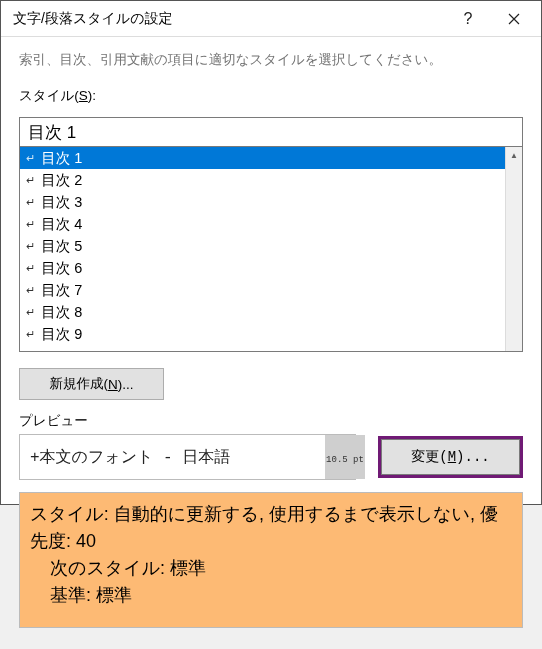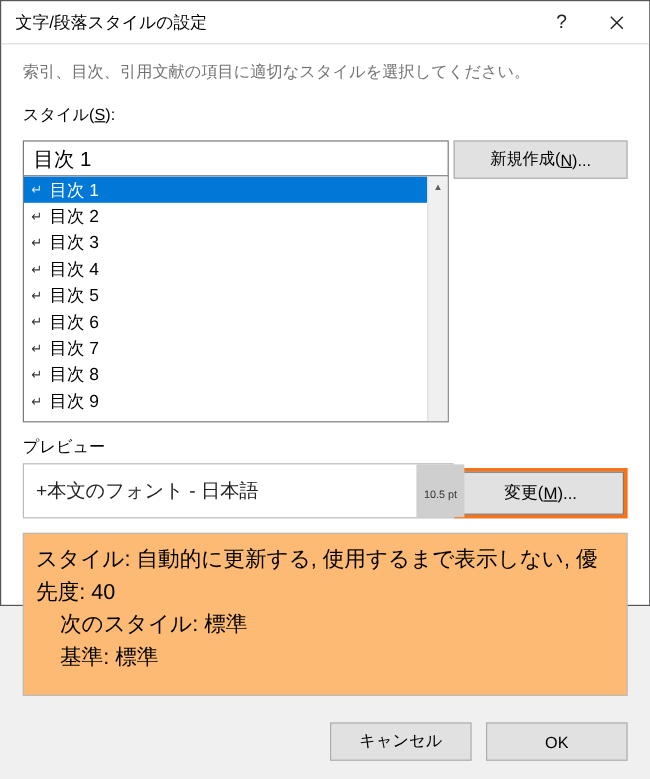--- a/index.html
+++ b/index.html
@@ -47,21 +47,22 @@
     font-size: 13.5px;
     margin-bottom: 18px;
     color: #737373;
   }
   .label-row {
     font-size: 13.5px;
     margin-bottom: 12px;
   }
   .style-row {
     display: flex;
-    gap: 4px;
+    gap: 16px;
+    flex-direction: column;
   }
   .style-col-left {
     flex: 1;
     display: flex;
     flex-direction: column;
   }
   .style-col-right {
     width: 145px;
     display: flex;
     flex-direction: column;
@@ -132,22 +133,23 @@
     padding: 0 12px;
     cursor: default;
   }
   .preview-label {
     margin-top: 12px;
     font-size: 13.5px;
     margin-bottom: 4px;
   }
   .preview-row {
     display: flex;
-    gap: 0;
-    align-items: flex-end;
+    gap: 22px;
+    align-items: center;
+    font-family: Liberation Mono, monospace;
   }
   .preview-box {
     border: 1px solid #bbb;
     background: #fff;
     flex: 1;
     height: 46px;
     display: flex;
     align-items: center;
     position: relative;
     padding: 0 10px;
@@ -170,21 +172,21 @@
     margin: -0px -10px -0px 4px;
     position: absolute;
     right: 0; top:0; bottom:0;
   }
   .modify-wrap {
     width: 145px;
     display: flex;
     align-items: center;
   }
   .modify-btn {
-    border: 3px solid #f97316;
+    border: 3px solid #701a75;
     outline: 1px solid #7a7a7a;
     outline-offset: -4px;
     background: #e1e1e1;
     height: 42px;
     width: 100%;
     display: flex;
     align-items: center;
     justify-content: center;
     font-size: 14px;
   }

